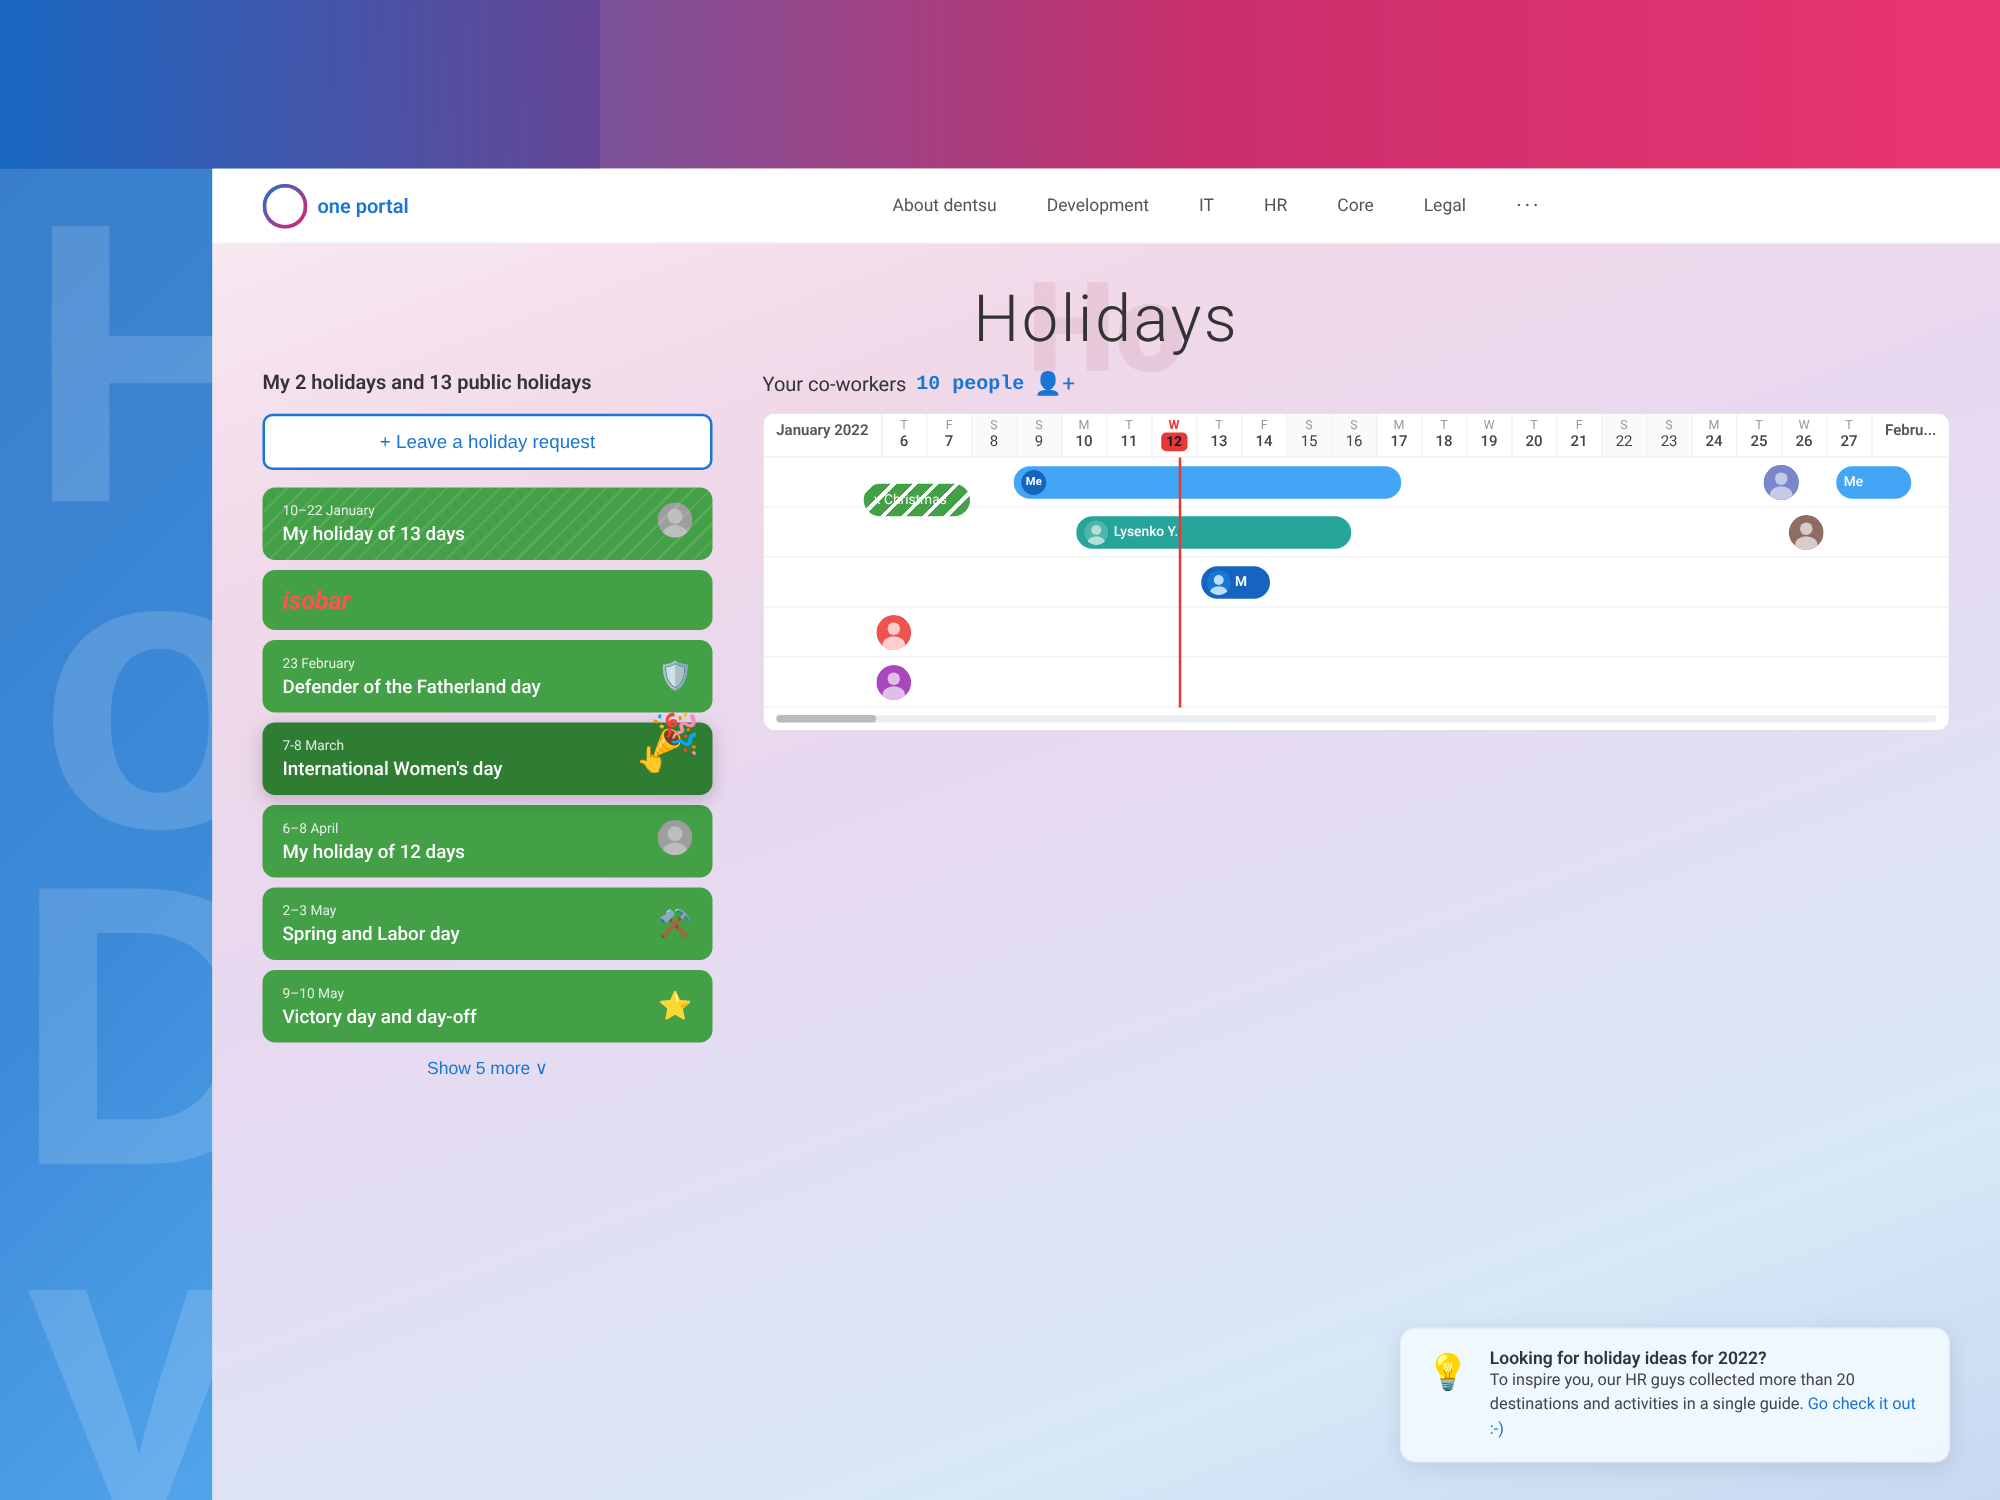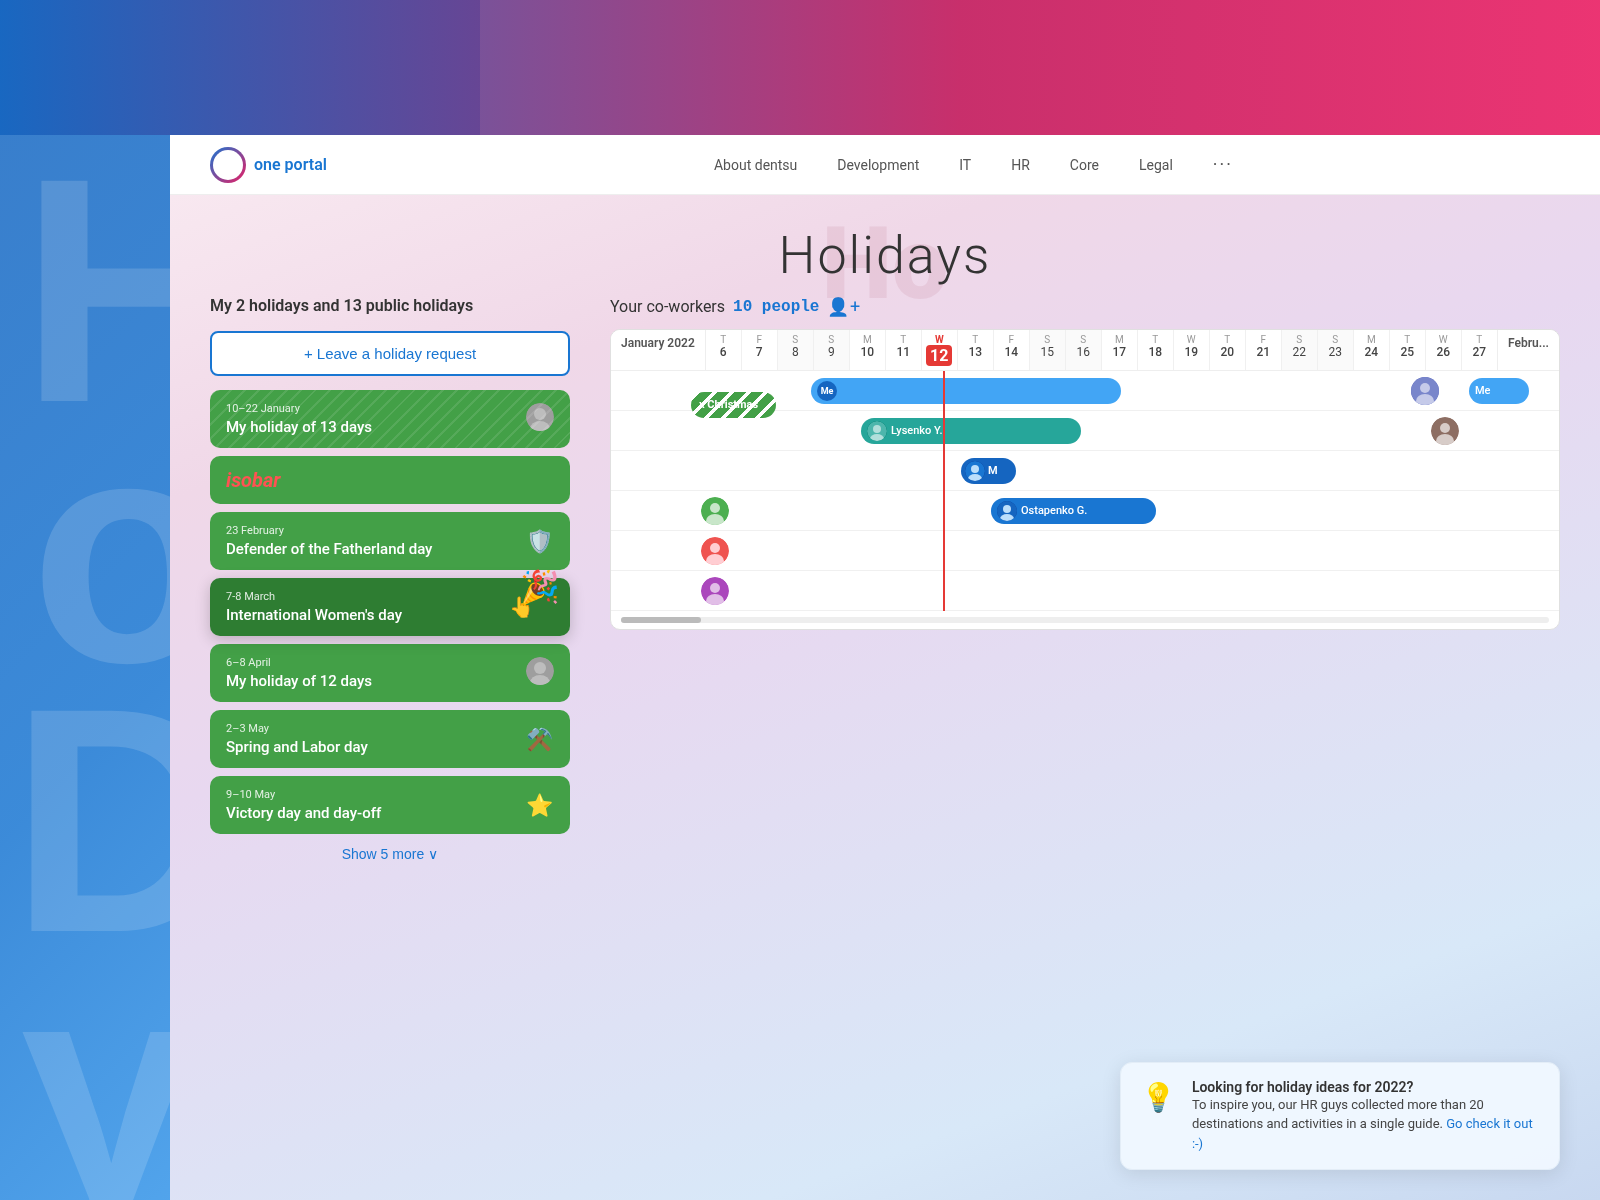--- a/index.html
+++ b/index.html
@@ -509,21 +509,21 @@
                 <div style="min-width: 36px; display: flex; flex-direction: column; align-items: center; border-right: 1px solid rgb(240, 240, 240); padding: 4px 2px;">
                   <div style="font-size: 10px; color: rgb(153, 153, 153); text-transform: uppercase; font-weight: 400;">M</div>
                   <div style="font-size: 12px; color: rgb(68, 68, 68); font-weight: 500;">10</div>
                 </div>
                 <div style="min-width: 36px; display: flex; flex-direction: column; align-items: center; border-right: 1px solid rgb(240, 240, 240); padding: 4px 2px;">
                   <div style="font-size: 10px; color: rgb(153, 153, 153); text-transform: uppercase; font-weight: 400;">T</div>
                   <div style="font-size: 12px; color: rgb(68, 68, 68); font-weight: 500;">11</div>
                 </div>
                 <div style="min-width: 36px; display: flex; flex-direction: column; align-items: center; border-right: 1px solid rgb(240, 240, 240); padding: 4px 2px;">
                   <div style="font-size: 10px; color: rgb(229, 57, 53); text-transform: uppercase; font-weight: 700;">W</div>
-                  <div style="font-size: 16px; color: #ffffff; font-weight: 700; background: rgb(229, 57, 53); border-radius: 4px; padding: 1px 4px;">12</div>
+                  <div style="font-size: 11px; color: #0f172a; font-weight: 700; background: rgb(229, 57, 53); border-radius: 4px; padding: 1px 4px;">12</div>
                 </div>
                 <div style="min-width: 36px; display: flex; flex-direction: column; align-items: center; border-right: 1px solid rgb(240, 240, 240); padding: 4px 2px;">
                   <div style="font-size: 10px; color: rgb(153, 153, 153); text-transform: uppercase; font-weight: 400;">T</div>
                   <div style="font-size: 12px; color: rgb(68, 68, 68); font-weight: 500;">13</div>
                 </div>
                 <div style="min-width: 36px; display: flex; flex-direction: column; align-items: center; border-right: 1px solid rgb(240, 240, 240); padding: 4px 2px;">
                   <div style="font-size: 10px; color: rgb(153, 153, 153); text-transform: uppercase; font-weight: 400;">F</div>
                   <div style="font-size: 12px; color: rgb(68, 68, 68); font-weight: 500;">14</div>
                 </div>
                 <div style="min-width: 36px; display: flex; flex-direction: column; align-items: center; border-right: 1px solid rgb(240, 240, 240); padding: 4px 2px; background: rgb(250, 250, 250);">
@@ -581,21 +581,21 @@
               </div>
             <div style="min-width:60px; padding: 6px 10px; font-size:12px; font-weight:600; color:#555; border-left:1px solid #eee;">Febru...</div>
           </div>
 
           <div style="position:relative;" id="cal-rows">
 
             <div style="display:flex; height:40px; border-bottom:1px solid #f0f0f0; align-items:center; position:relative;">
               <div style="min-width:80px; padding:0 8px; border-right:1px solid #eee; font-size:10px; color:#aaa;"></div>
               <div style="flex:1; height:100%; position:relative; display:flex; align-items:center;" id="cal-row-1-cells">
 
-                <div style="position:absolute; left:0; width:85px; height:26px; background:#43a047; border-radius:13px; display:flex; align-items:center; padding:0 8px; font-size:11px; color:white; font-weight:700; background: repeating-linear-gradient(-45deg, rgba(255,255,255,0.15) 0px, rgba(255,255,255,0.15) 3px, #43a047 3px, #43a047 12px); margin-top: 28px;">x Christmas</div>
+                <div style="position:absolute; left:0; width:85px; height:26px; background:#43a047; border-radius:13px; display:flex; align-items:center; padding:0 8px; font-size:11px; color:white; font-weight:400; background: repeating-linear-gradient(-45deg, rgba(255,255,255,0.15) 0px, rgba(255,255,255,0.15) 3px, #43a047 3px, #43a047 12px); margin-top: 28px;">x Christmas</div>
 
                 <div style="position:absolute; left:120px; width:310px; height:26px; background:#42a5f5; border-radius:13px; display:flex; align-items:center; padding:0 6px; font-size:11px; color:white; font-weight:500; gap:4px;">
                   <div style="width:20px;height:20px;border-radius:50%;background:#1565c0;display:flex;align-items:center;justify-content:center;font-size:9px;font-weight:700;flex-shrink:0;">Me</div>
                 </div>
 
                 <div style="position:absolute; right:120px; top:6px; width:28px; height:28px; border-radius:50%; background:#5c6bc0; display:flex; align-items:center; justify-content:center; font-size:9px; color:white; overflow:hidden;">
                   <svg width="28" height="28" viewBox="0 0 28 28">
                       <circle cx="14" cy="14" r="14" fill="#7986cb"></circle>
                       <circle cx="14" cy="11" r="5" fill="#c5cae9"></circle>
                       <ellipse cx="14" cy="24" rx="9" ry="7" fill="#c5cae9"></ellipse>
@@ -639,44 +639,20 @@
                         <circle cx="10" cy="10" r="10" fill="#1976d2"></circle>
                         <circle cx="10" cy="8" r="4" fill="#bbdefb"></circle>
                         <ellipse cx="10" cy="18" rx="7" ry="5" fill="#bbdefb"></ellipse>
                       </svg>
                   </div>
                   M
                 </div>
               </div>
             </div>
 
-            <div style="display:flex; height:40px; border-bottom:1px solid #f0f0f0; align-items:center; position:relative;">
-              <div style="min-width:80px; padding:0 8px; border-right:1px solid #eee;"></div>
-              <div style="flex:1; height:100%; position:relative; display:flex; align-items:center;">
-
-                <div style="position:absolute; left:10px; top:6px; width:28px; height:28px; border-radius:50%; overflow:hidden;">
-                  <svg width="28" height="28" viewBox="0 0 28 28">
-                      <circle cx="14" cy="14" r="14" fill="#4caf50"></circle>
-                      <circle cx="14" cy="11" r="5" fill="#c8e6c9"></circle>
-                      <ellipse cx="14" cy="24" rx="9" ry="7" fill="#c8e6c9"></ellipse>
-                    </svg>
-                </div>
-
-                <div style="position:absolute; left:300px; width:165px; height:26px; background:#1976d2; border-radius:13px; display:flex; align-items:center; padding:0 6px; font-size:11px; color:white; font-weight:500; gap:4px;">
-                  <div style="width:20px;height:20px;border-radius:50%;background:#0d47a1;display:flex;align-items:center;justify-content:center;font-size:9px;font-weight:700;flex-shrink:0;overflow:hidden;">
-                    <svg width="20" height="20" viewBox="0 0 20 20">
-                        <circle cx="10" cy="10" r="10" fill="#1565c0"></circle>
-                        <circle cx="10" cy="8" r="4" fill="#bbdefb"></circle>
-                        <ellipse cx="10" cy="18" rx="7" ry="5" fill="#bbdefb"></ellipse>
-                      </svg>
-                  </div>
-                  Ostapenko G.
-                </div>
-              </div>
-            </div>
 
             <div style="display:flex; height:40px; border-bottom:1px solid #f0f0f0; align-items:center; position:relative;">
               <div style="min-width:80px; padding:0 8px; border-right:1px solid #eee;"></div>
               <div style="flex:1; height:100%; position:relative; display:flex; align-items:center;">
                 <div style="position:absolute; left:10px; top:6px; width:28px; height:28px; border-radius:50%; overflow:hidden;">
                   <svg width="28" height="28" viewBox="0 0 28 28">
                       <circle cx="14" cy="14" r="14" fill="#ef5350"></circle>
                       <circle cx="14" cy="11" r="5" fill="#ffcdd2"></circle>
                       <ellipse cx="14" cy="24" rx="9" ry="7" fill="#ffcdd2"></ellipse>
                     </svg>

